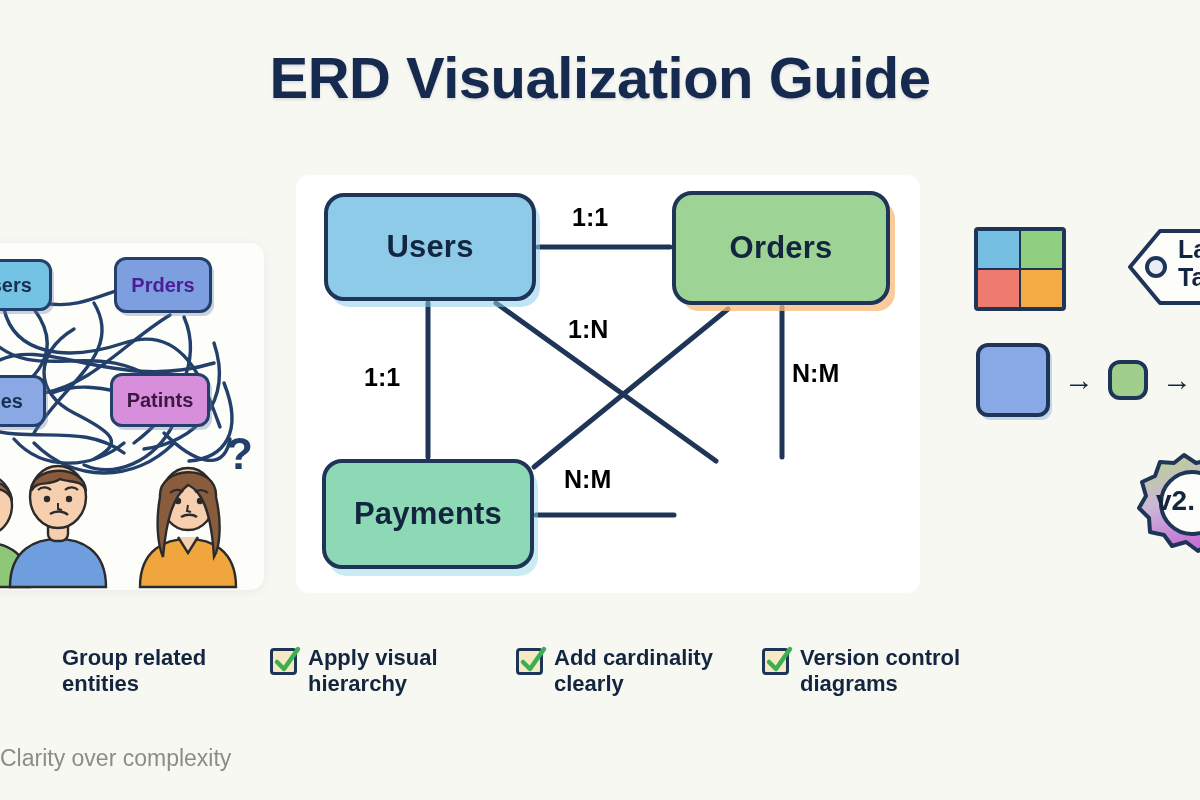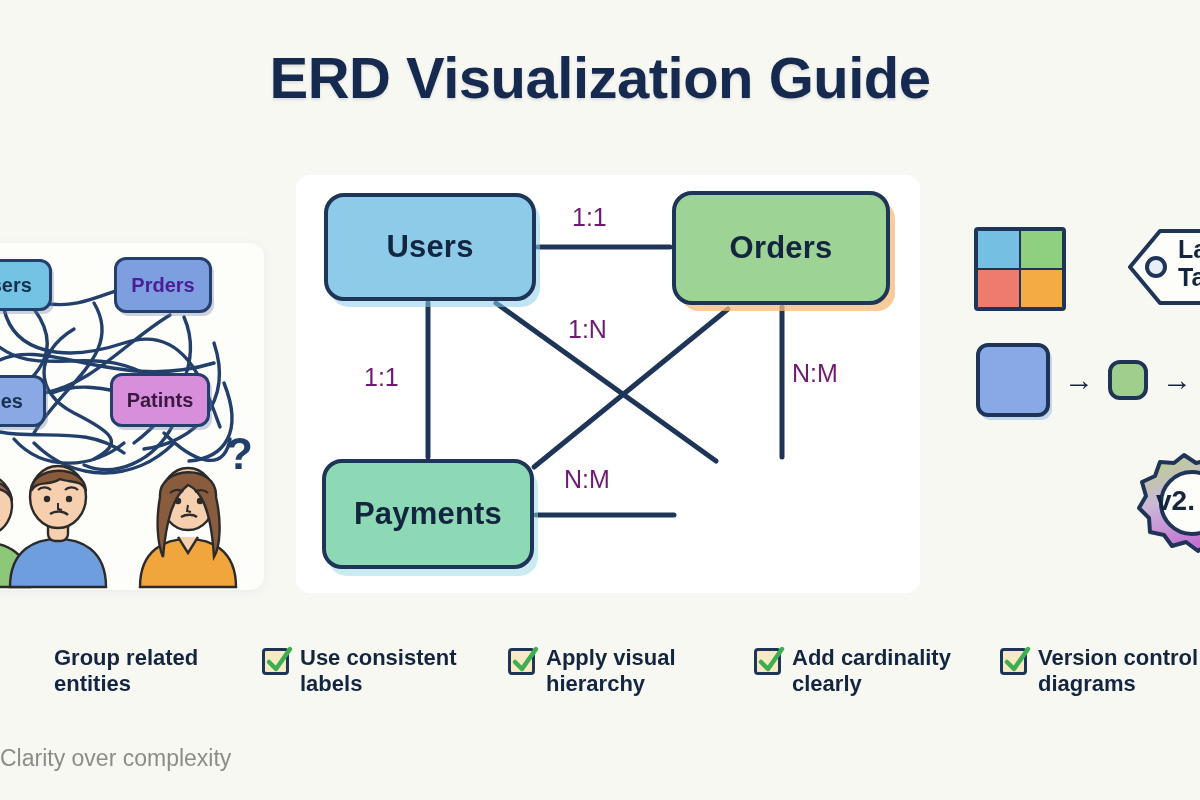--- a/index.html
+++ b/index.html
@@ -99,22 +99,22 @@
                   background: #8dd9b6;
                   box-shadow: 5px 8px 0 -1px rgba(150,215,230,0.5); }
   #ent-products { left: 380px; top: 284px; width: 214px; height: 112px;
                   background: #9cb8ea;
                   box-shadow: 7px 8px 0 -2px rgba(222,170,226,0.8); }
 
   
   .card-label {
     position: absolute;
     font-size: 25px;
-    font-weight: normal;
-    color: #701a75;
+    font-weight: bold;
+    color: #000000;
     z-index: 6;
     white-space: nowrap;
   }
   #lbl-1-1-top  { left: 276px; top: 28px; }
   #lbl-1-n      { left: 272px; top: 140px; }
   #lbl-1-1-left { left: 68px;  top: 188px; }
   #lbl-n-m-right{ left: 496px; top: 184px; }
   #lbl-n-m-bot  { left: 268px; top: 290px; }
 
   
@@ -193,21 +193,21 @@
   #tip-badge { left: 168px; top: 238px; width: 130px; height: 100px; }
   #tip-badge .badge-text {
     position: absolute; left: 32px; top: 32px;
     font-size: 28px; font-weight: bold; color: #14263f;
     white-space: nowrap;
   }
 
   
   #checklist {
     position: absolute;
-    left: 0; top: 645px;
+    left: 8px; top: 645px;
     width: 1056px;
     height: 86px;
     display: flex;
     align-items: flex-start;
     padding-left: 16px;
   }
   .check-item {
     display: flex;
     align-items: flex-start;
     gap: 11px;
@@ -397,28 +397,20 @@
 
   <div id="checklist">
 
     <div class="check-item">
       <div class="check-box hidden-box">
         
       </div>
       <div class="check-text">Group related entities</div>
     </div>
 
-    <div class="check-item">
-      <div class="check-box">
-        <svg width="34" height="34" viewBox="0 0 34 34">
-          <path d="M8 18 L15 25 L29 5" fill="none" stroke="#3fae52" stroke-width="4.5" stroke-linecap="round" stroke-linejoin="round"></path>
-        </svg>
-      </div>
-      <div class="check-text">Use consistent labels</div>
-    </div>
 
     <div class="check-item">
       <div class="check-box">
         <svg width="34" height="34" viewBox="0 0 34 34">
           <path d="M8 18 L15 25 L29 5" fill="none" stroke="#3fae52" stroke-width="4.5" stroke-linecap="round" stroke-linejoin="round"></path>
         </svg>
       </div>
       <div class="check-text">Apply visual hierarchy</div>
     </div>
 

